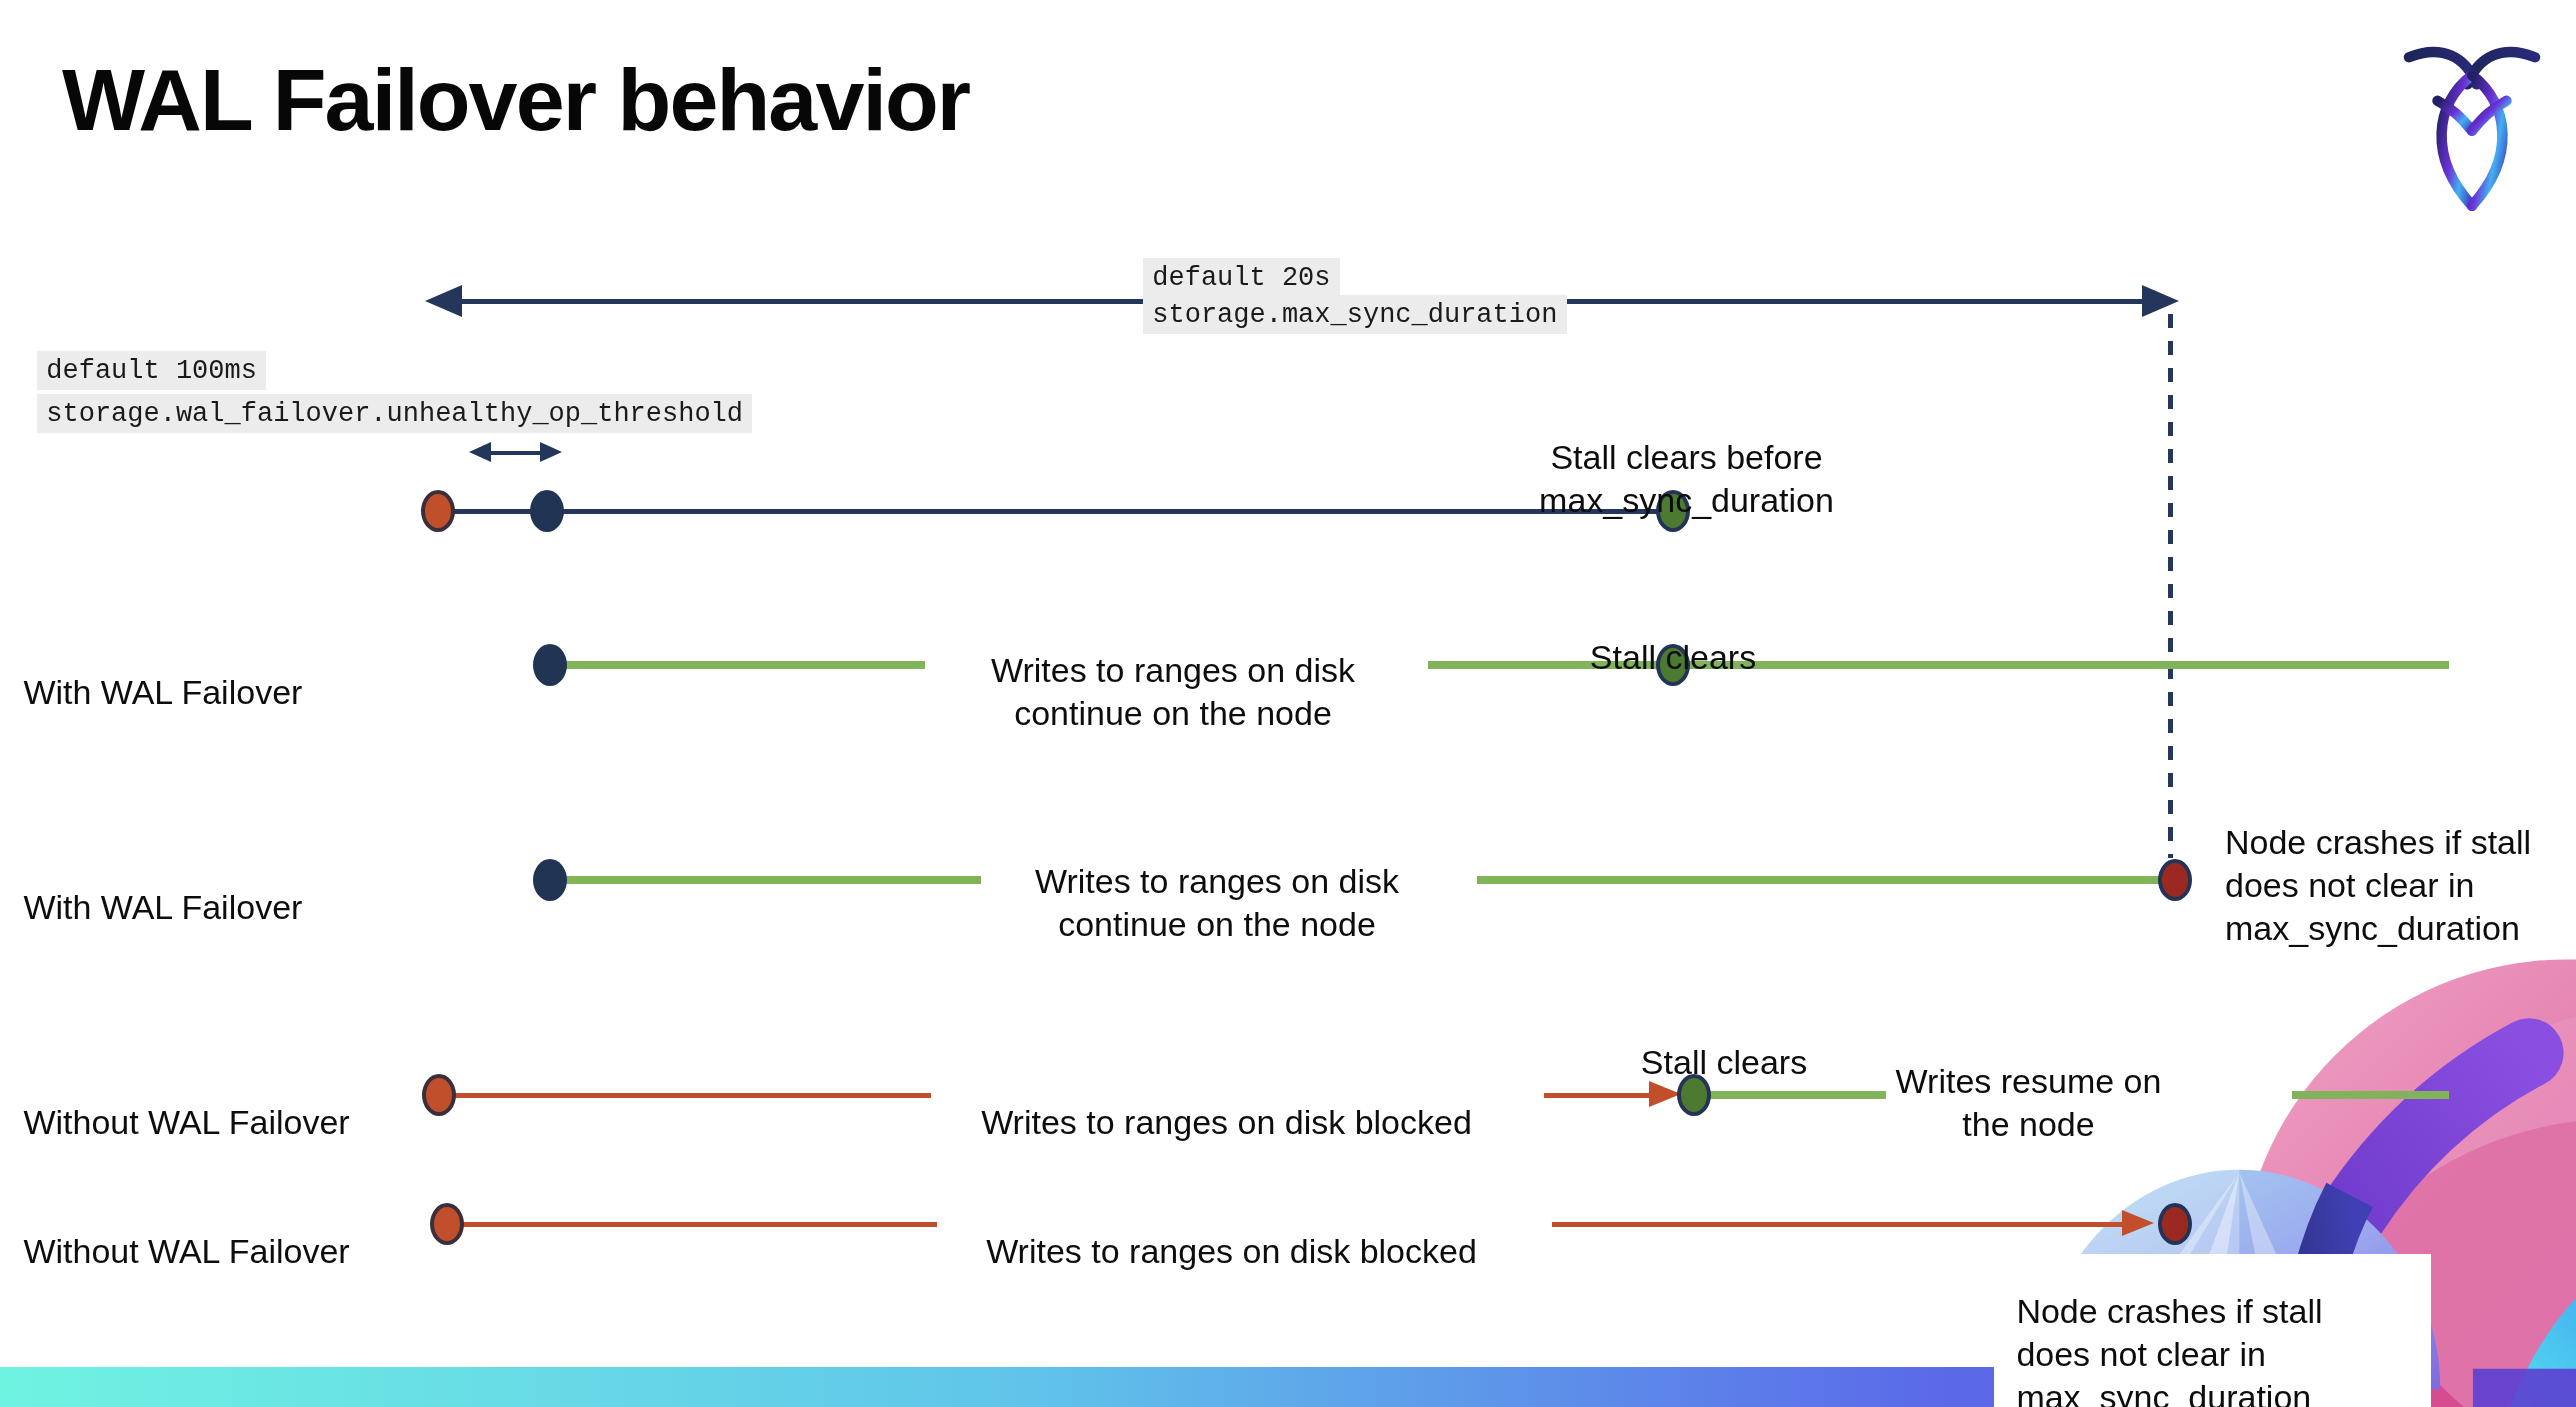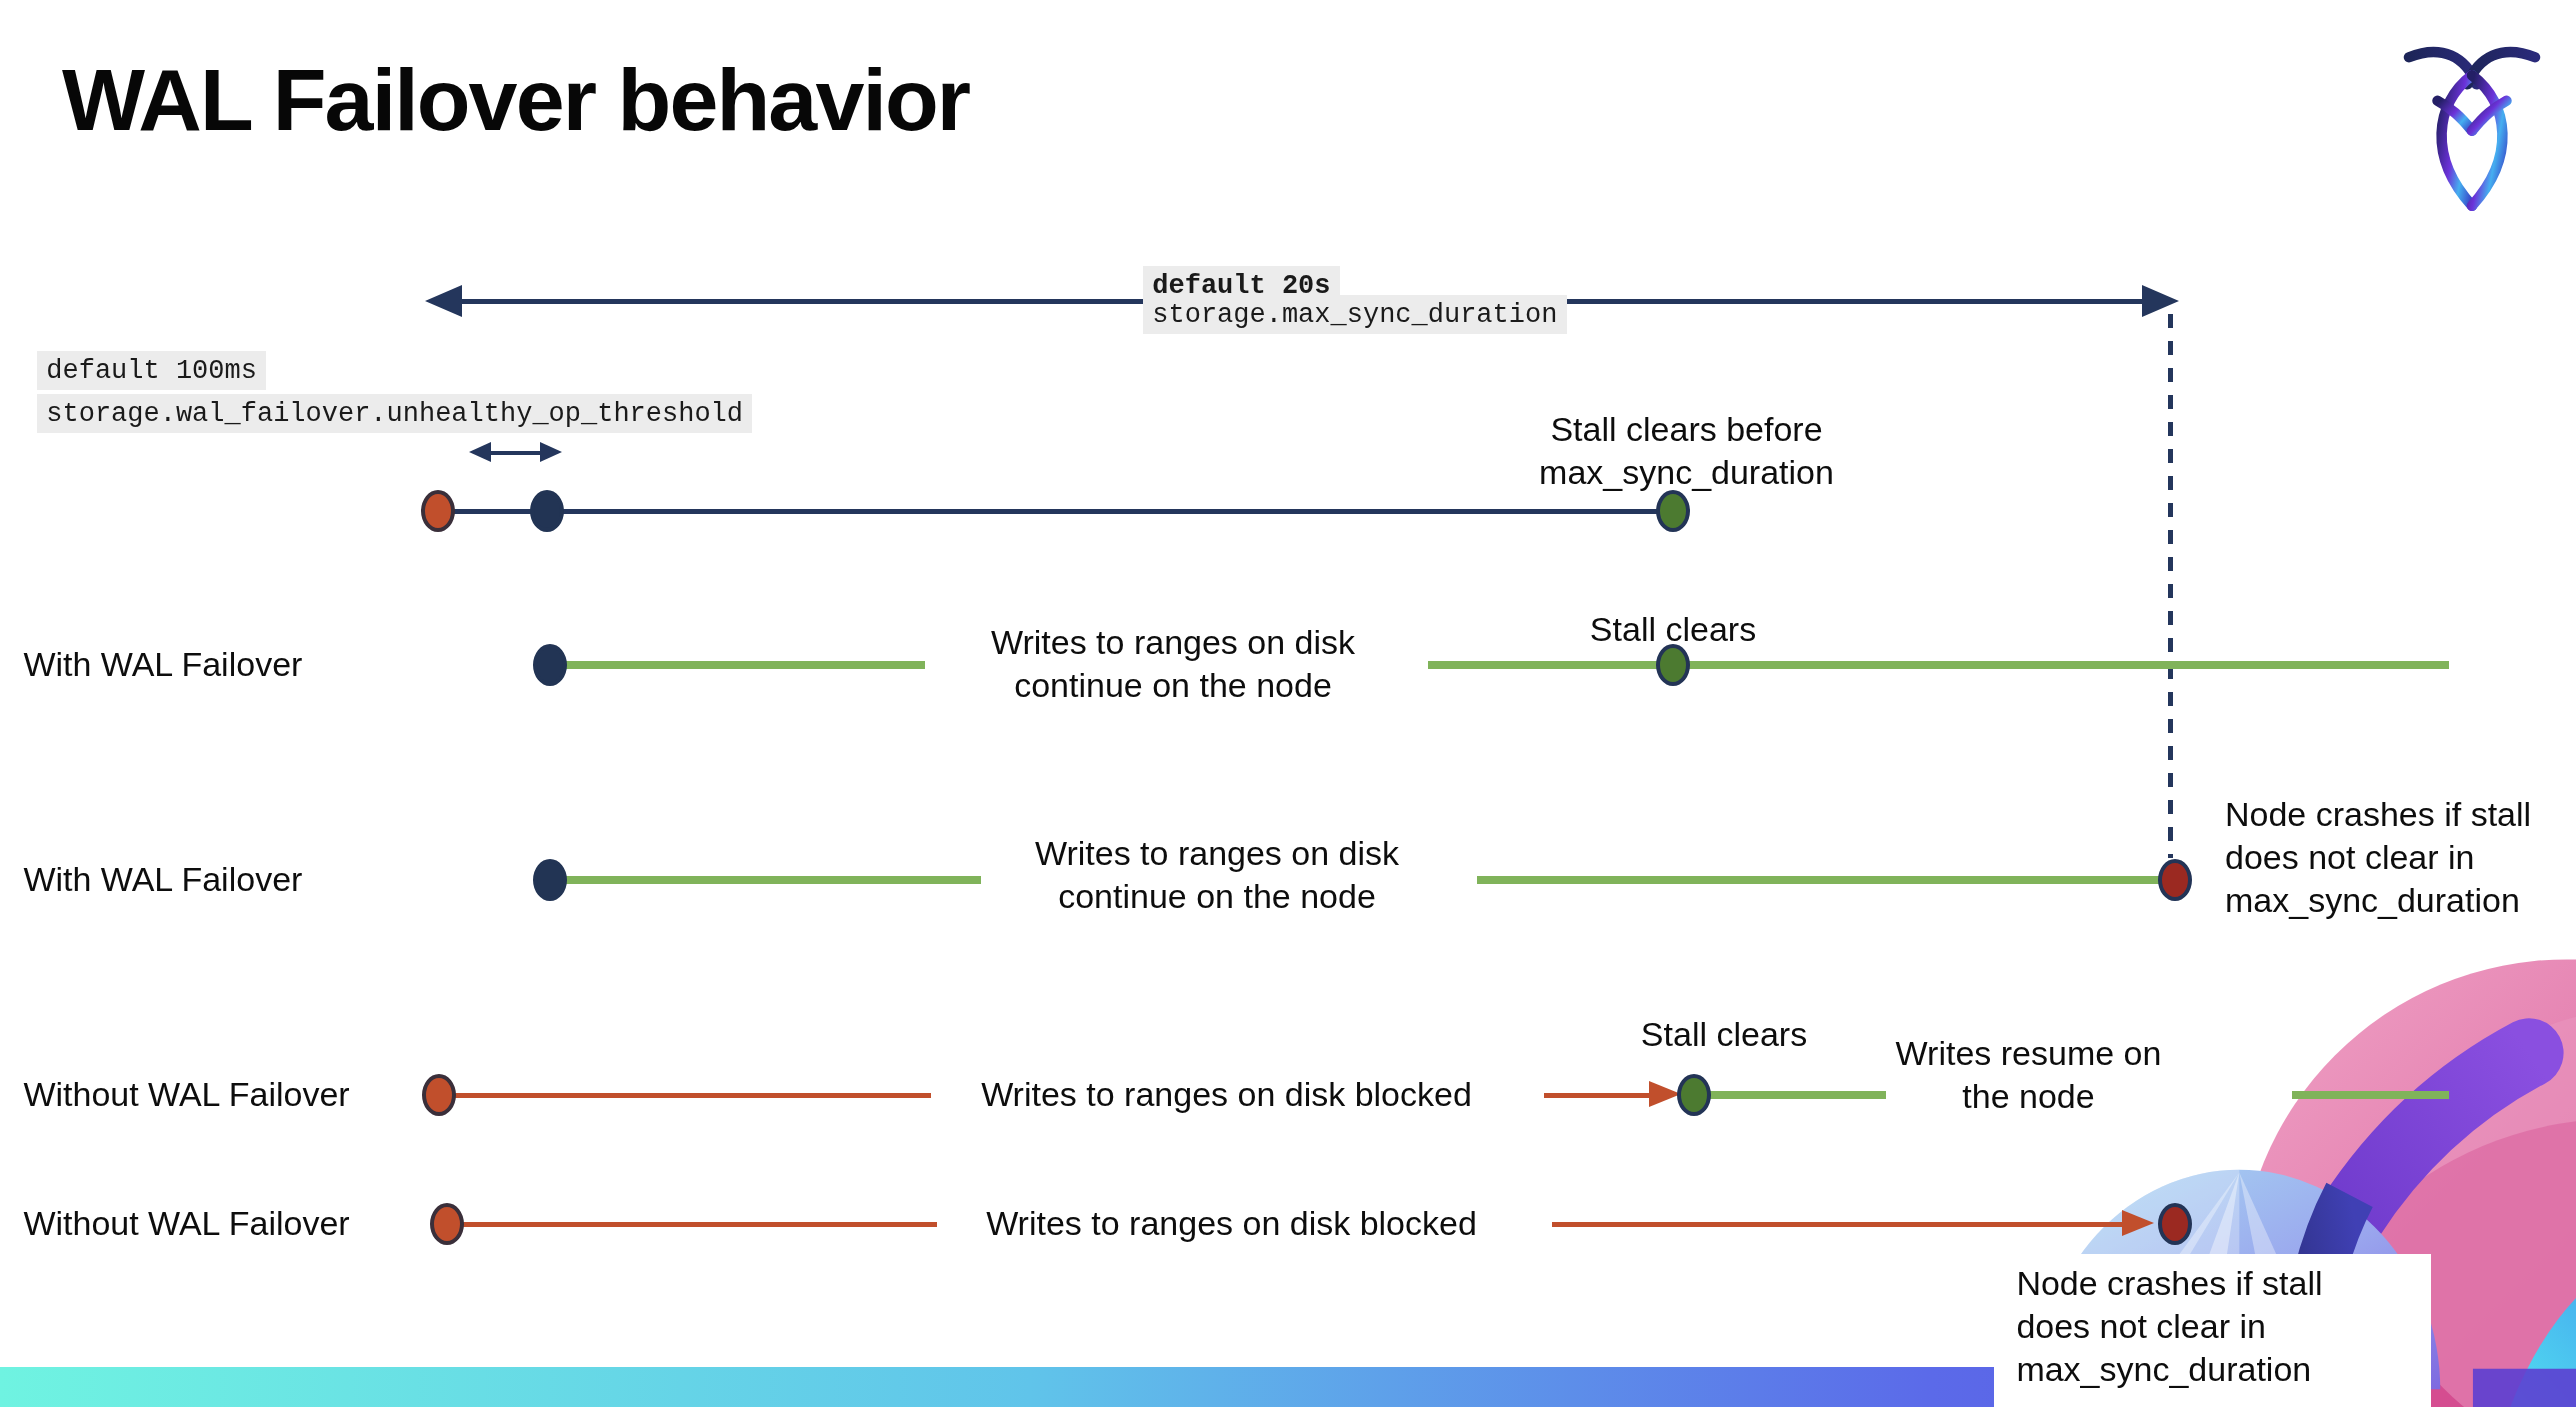--- a/index.html
+++ b/index.html
@@ -1,19 +1,19 @@
 <!DOCTYPE html>
 <html style="font-size:15px"><head>
 <meta charset="utf-8">
 <style>
   html,body{margin:0;padding:0;background:#ffffff;}
   .slide{position:relative;width:2576px;height:1408px;background:#ffffff;overflow:hidden;
          font-family:"Liberation Sans",sans-serif;color:#0d0d0d;}
   .abs{position:absolute;}
-  .txt{font-size:34px;line-height:43px;color:#0d0d0d;z-index:6;}
+  .txt{font-size:34px;line-height:43px;color:#0d0d0d;z-index:6;margin-top:28px;}
   .ctr{text-align:center;}
   .rgt{text-align:right;}
   .mono-label{font-family:"Liberation Mono","DejaVu Sans Mono",monospace;font-size:27px;line-height:32px;
               color:#1a1a1a;background:#ececec;padding:3.7px 9.3px;white-space:pre;z-index:6;}
   .title{font-size:88px;font-weight:bold;letter-spacing:-1.9px;color:#070707;z-index:6;}
   .dot{width:34px;height:42px;border-radius:50%;border:4.7px solid #233456;box-sizing:border-box;
        transform:translate(-50%,-50%);z-index:5;}
   .dot-navy{background:#223454;border-color:#223454;}
   .dot-red{background:#c14f2c;border-color:#3a2f3a;}
   .dot-green{background:#4c7a30;}
@@ -95,21 +95,21 @@
     <path d="M 600,560 C 640,440 700,380 790,362" fill="none" stroke="url(#gCyan)" stroke-width="66" stroke-linecap="round"></path>
     <path d="M 28,520 C 40,466 54,436 62,426 L 62,520 Z" fill="#58e9f1"></path>
     <rect x="540" y="478" width="120" height="42" fill="#5c3fd0" opacity="0.9"></rect>
   </svg>
 
   <div class="abs bar"></div>
 
   <div class="abs hline" style="left:449px;top:299px;width:1703px;"></div>
   <div class="abs tri" style="left:425px;top:285px;border-width:16px 37px 16px 0;border-color:transparent #24365c transparent transparent;"></div>
   <div class="abs tri" style="left:2142px;top:285px;border-width:16px 0 16px 37px;border-color:transparent transparent transparent #24365c;"></div>
-  <div class="abs mono-label" style="left:1143px;top:266px;font-weight:bold;">default 20s</div>
+  <div class="abs mono-label" style="left:1143px;top:258px;">default 20s</div>
   <div class="abs mono-label" style="left:1143px;top:295px;">storage.max_sync_duration</div>
 
   <div class="abs mono-label" style="left:37px;top:351px;">default 100ms</div>
   <div class="abs mono-label" style="left:37px;top:394px;">storage.wal_failover.unhealthy_op_threshold</div>
   <div class="abs hline" style="left:486px;top:451px;width:61px;height:3.7px;"></div>
   <div class="abs tri" style="left:469px;top:442px;border-width:10.3px 22.4px 10.3px 0;border-color:transparent #24365c transparent transparent;"></div>
   <div class="abs tri" style="left:540px;top:442px;border-width:10.3px 0 10.3px 22.4px;border-color:transparent transparent transparent #24365c;"></div>
 
   <div class="abs dash-v" style="left:2168px;top:314px;height:544px;"></div>
 

